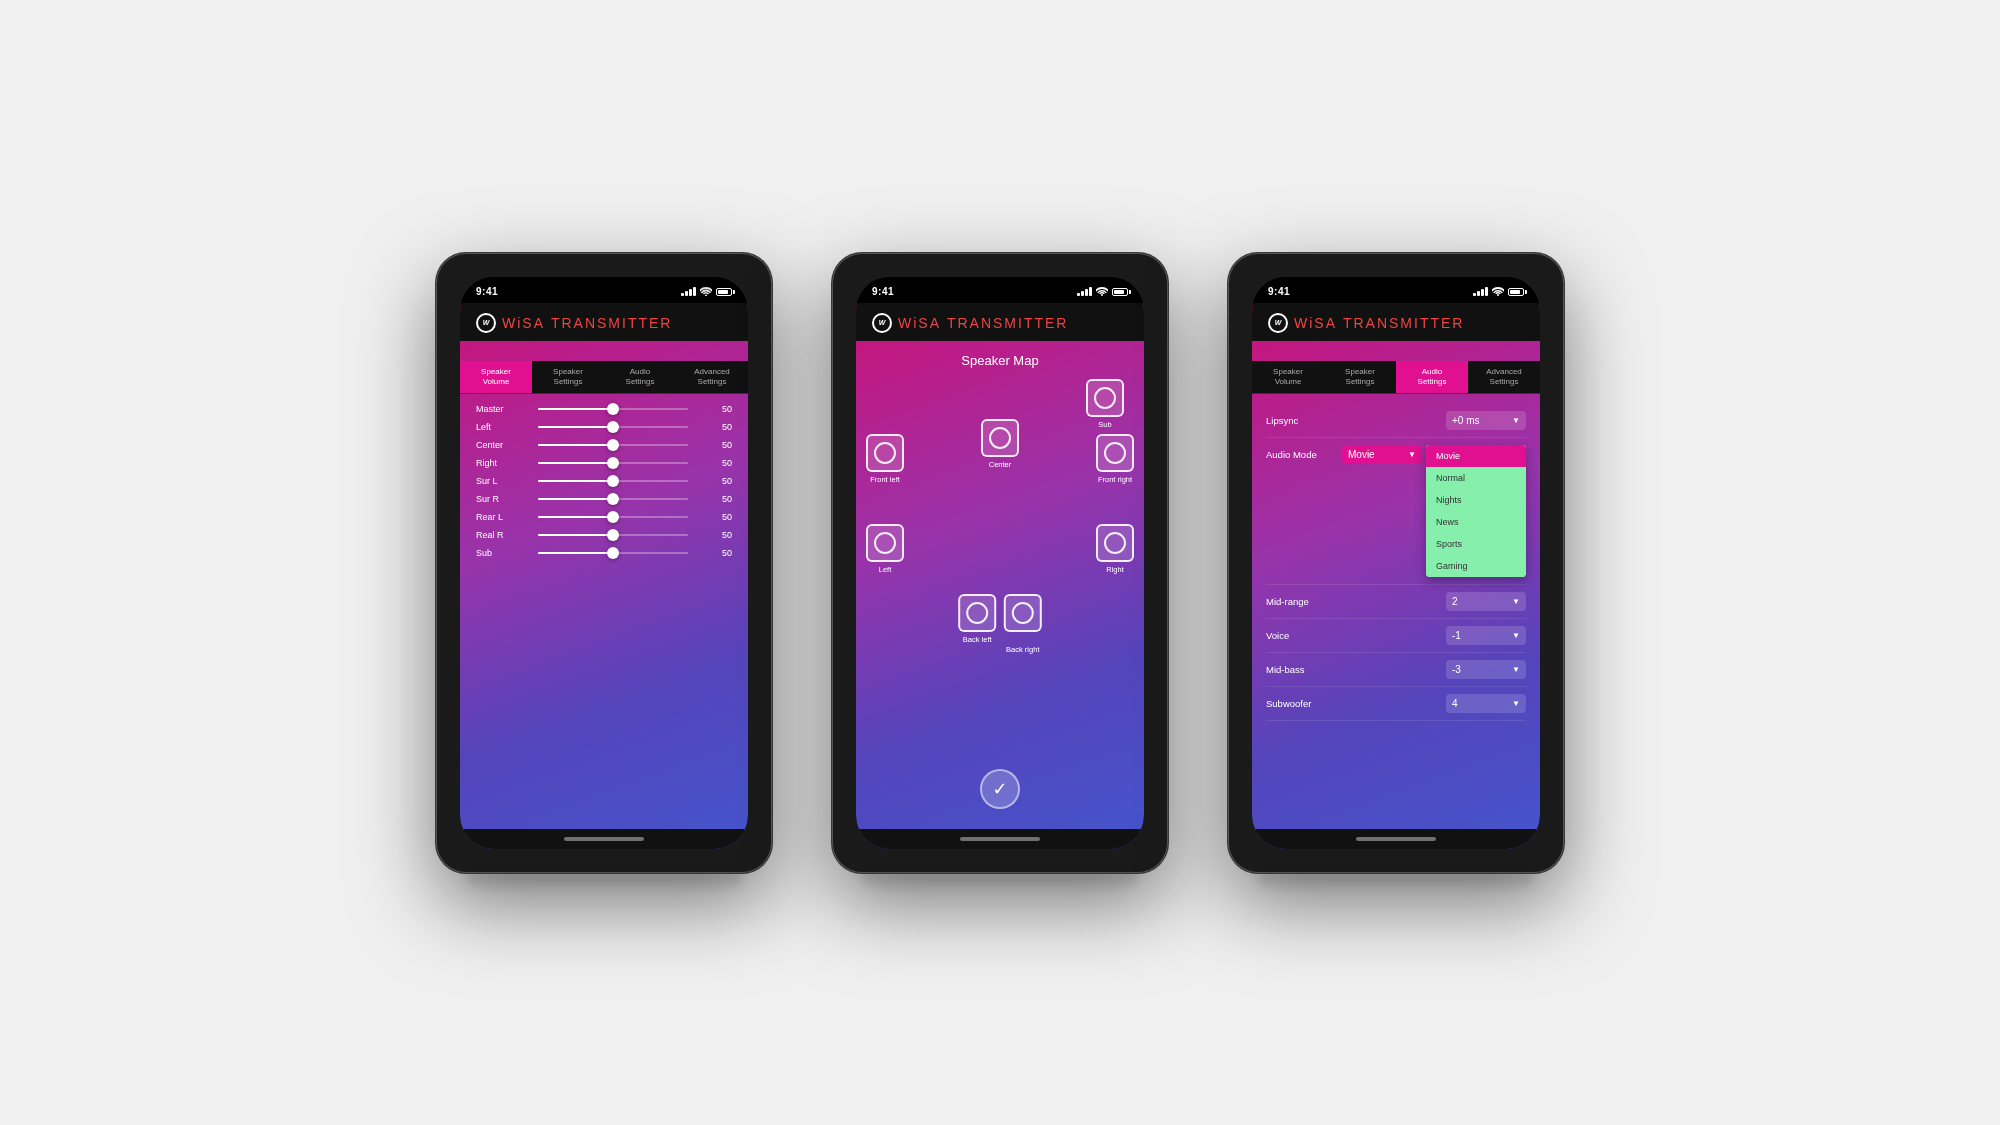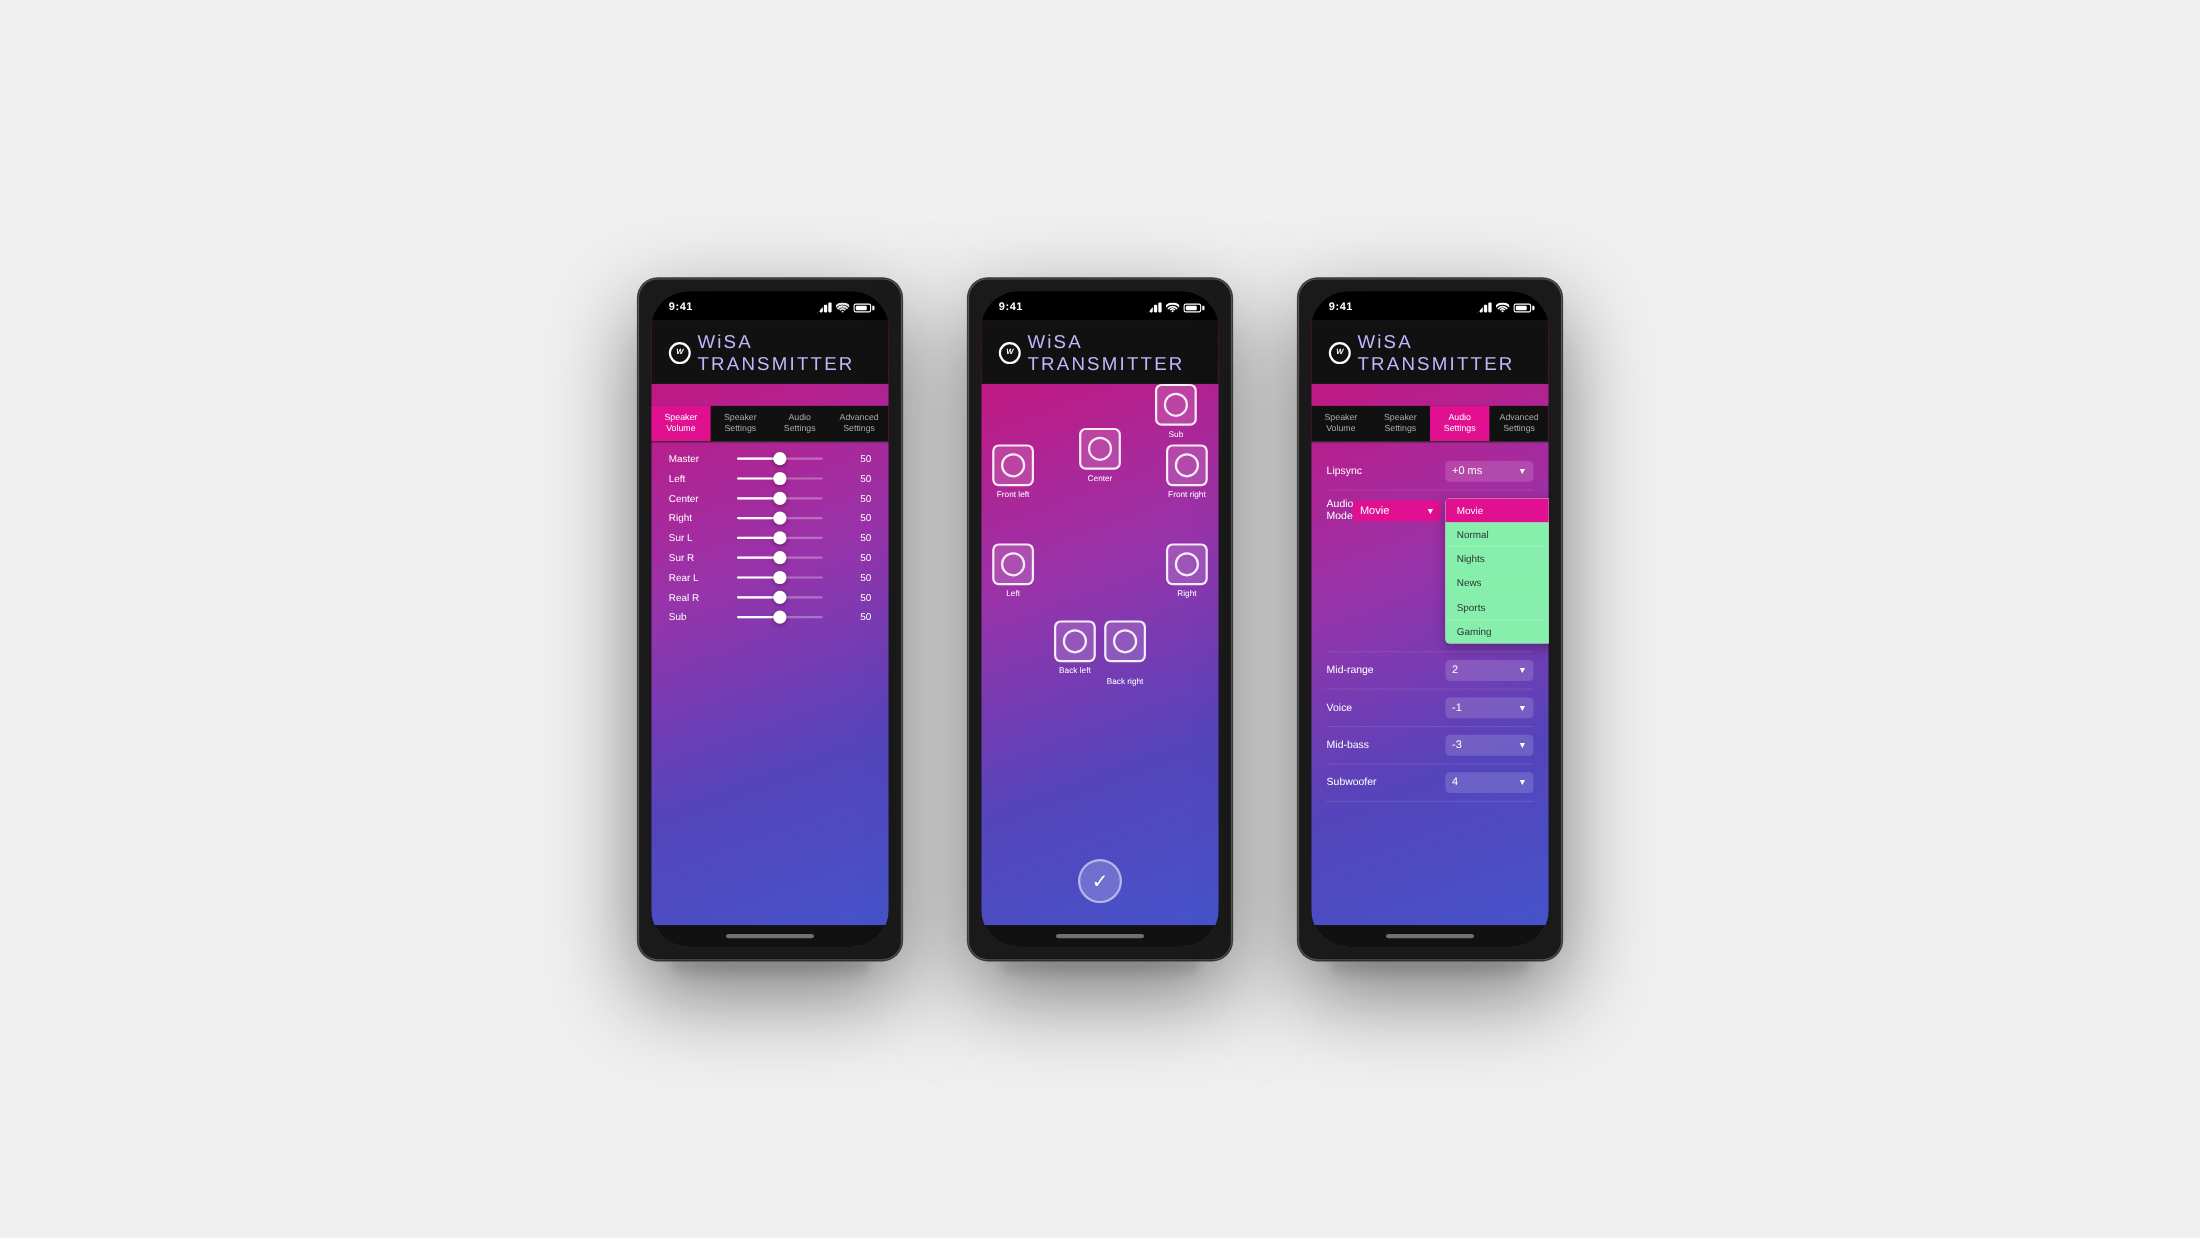--- a/index.html
+++ b/index.html
@@ -15,25 +15,25 @@
 
     .phones-container {
       display: flex;
       gap: 60px;
       align-items: center;
       padding: 40px;
     }
 
     
     .phone {
-      width: 240px;
+      width: 336px;
       height: 620px;
       background: #1a1a1a;
-      border-radius: 18px;
-      padding: 12px;
+      border-radius: 30px;
+      padding: 24px;
       box-shadow:
         0 0 0 1px #3a3a3a,
         0 30px 80px rgba(0,0,0,0.5),
         inset 0 0 0 1px #555;
       position: relative;
     }
 
     .phone::after {
       content: '';
       position: absolute;
@@ -165,22 +165,22 @@
       display: flex;
       align-items: center;
       justify-content: center;
       font-size: 7px;
       font-weight: 800;
       color: white;
       font-style: italic;
     }
 
     .app-title {
-      color: #c4b5fd;
-      font-size: 17px;
+      color: #ef4444;
+      font-size: 14px;
       font-weight: 700;
       letter-spacing: 2px;
     }
 
     .app-title span {
       font-weight: 300;
     }
 
     
     .tabs {
@@ -569,20 +569,23 @@
       <div class="app-content" style="background: linear-gradient(160deg, #cc1177 0%, #9933aa 40%, #5544bb 70%, #4455cc 100%);">
         <div class="app-header">
           <div class="wisa-logo">
             <div class="wisa-circle">W</div>
           </div>
           <span class="app-title">
             <span>WiSA</span> <span>TRANSMITTER</span>
           </span>
         </div>
 
+        <div class="speaker-map-header">
+          <span class="speaker-map-title">Speaker Map</span>
+        </div>
 
         <div class="speaker-map-area">
 
           <div class="speaker-node" style="top: 0; right: 20px;">
             <div class="speaker-icon">
               <div class="speaker-inner"></div>
             </div>
             <span class="speaker-label">Sub</span>
           </div>
 

